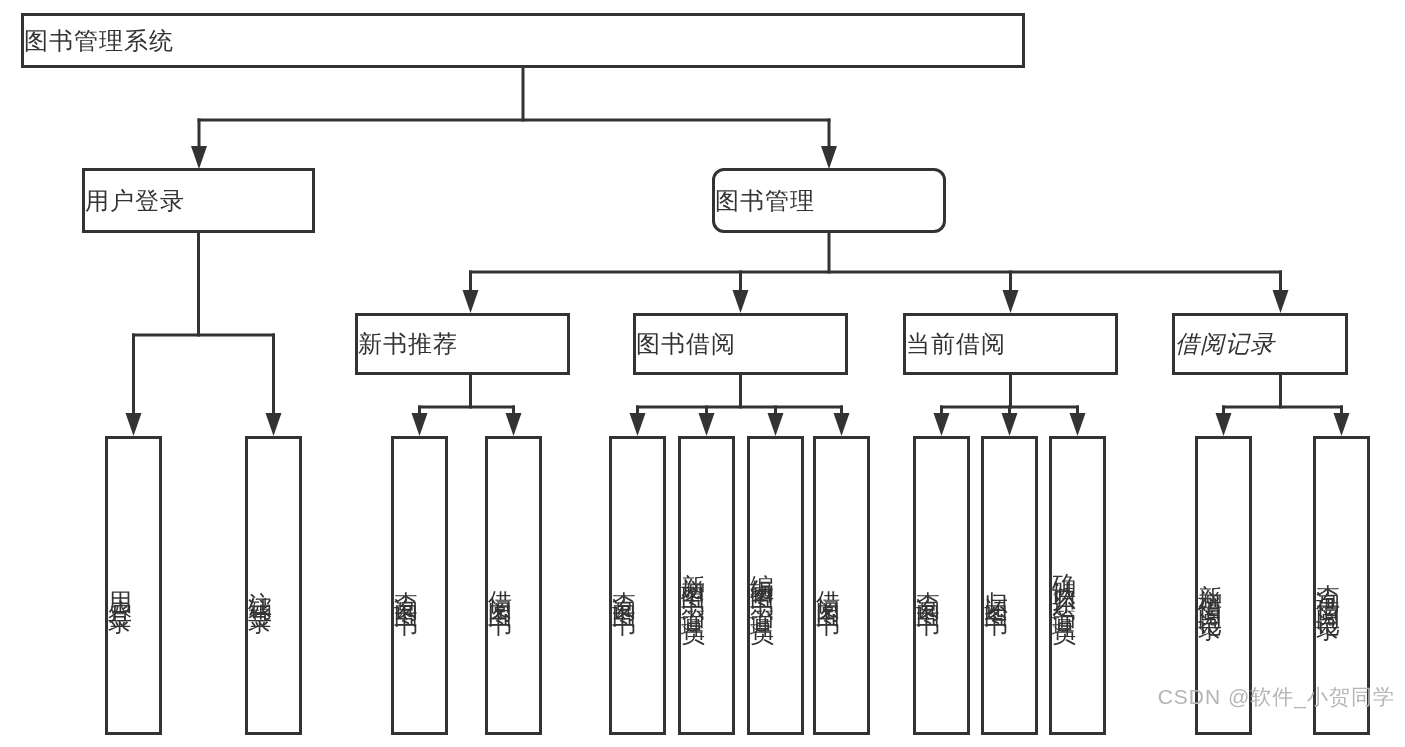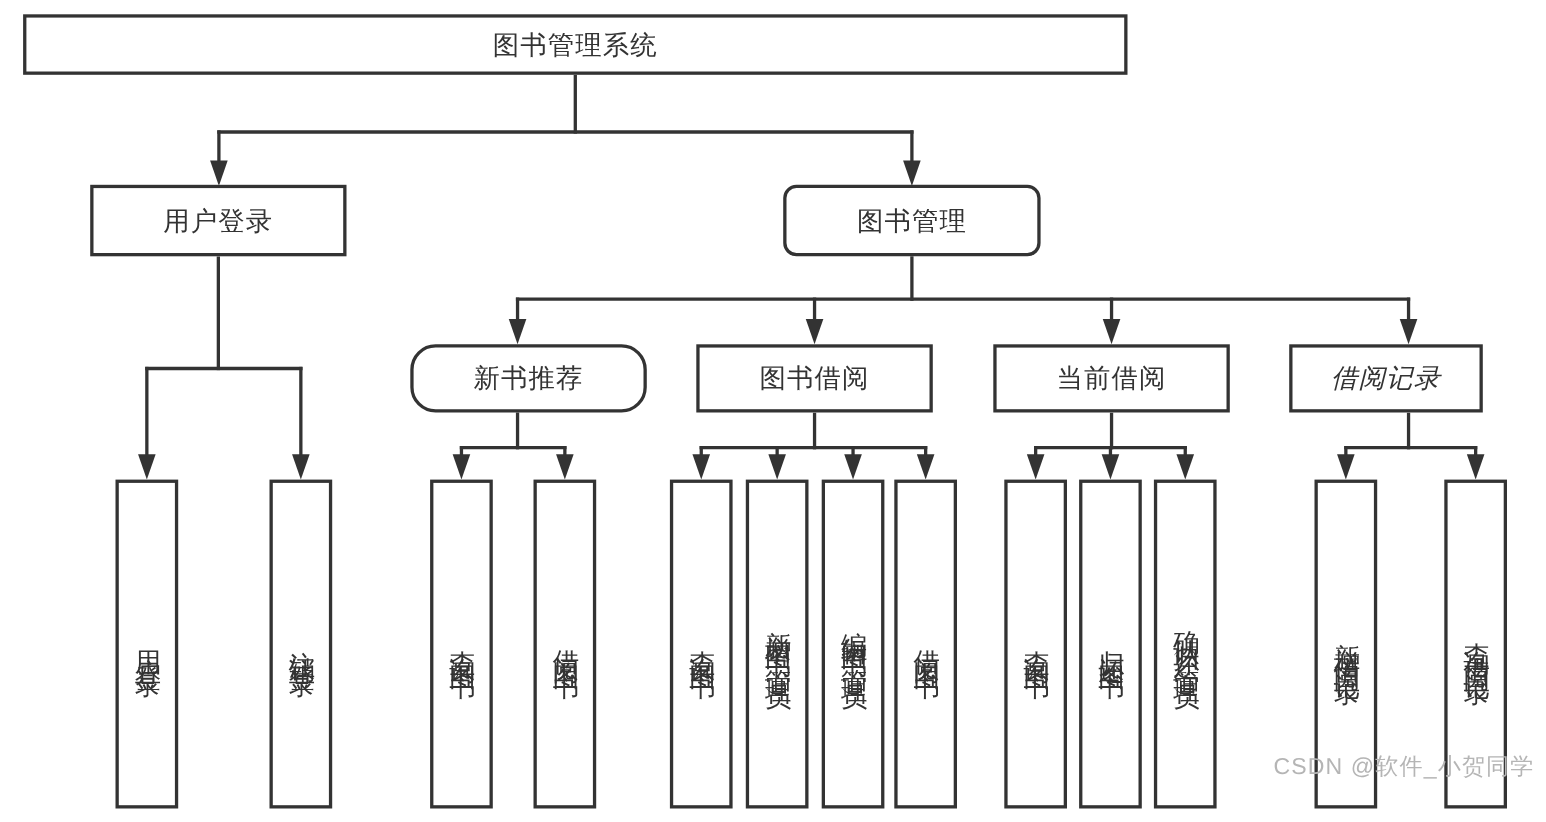--- a/index.html
+++ b/index.html
@@ -33,21 +33,20 @@
     fill: var(--line-color);
     stroke: none;
   }
   .node {
     position: absolute;
     box-sizing: border-box;
     border: 3px solid var(--line-color);
     background: var(--bg-color);
     display: flex;
     align-items: center;
-    justify-content: center;
     color: var(--text-color);
   }
   .hbox { font-size: 24px; letter-spacing: 1px; }
   .vbox { font-size: 24px; }
   .vtext {
     writing-mode: vertical-rl;
     text-orientation: mixed;
     letter-spacing: 7px;
     line-height: 1;
     white-space: nowrap;
@@ -133,21 +132,21 @@
     <span>图书管理系统</span>
   </div>
 
   <div class="node hbox" style="left:82px; top:168px; width:233px; height:65px;">
     <span>用户登录</span>
   </div>
   <div class="node hbox" style="left:712px; top:168px; width:234px; height:65px;border-radius:12px;">
     <span>图书管理</span>
   </div>
 
-  <div class="node hbox" style="left:373px; top:313px; width:215px; height:62px;border-radius:23px;">
+  <div class="node hbox" style="left:355px; top:313px; width:215px; height:62px;">
     <span>新书推荐</span>
   </div>
   <div class="node hbox" style="left:903px; top:313px; width:215px; height:62px;">
     <span>当前借阅</span>
   </div>
   <div class="node hbox" style="left:633px; top:313px; width:215px; height:62px;">
     <span>图书借阅</span>
   </div>
   <div class="node hbox" style="left:1172px; top:313px; width:176px; height:62px;font-style:italic;">
     <span>借阅记录</span>

